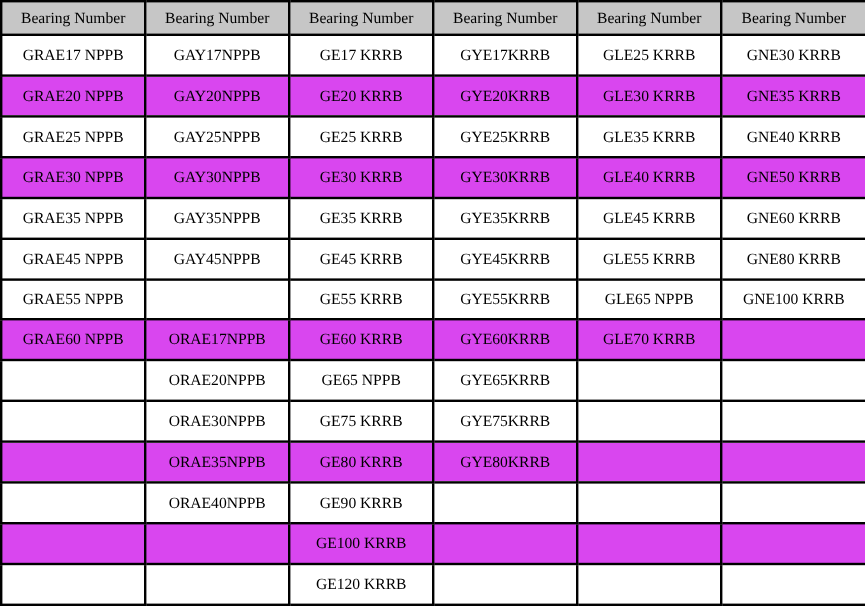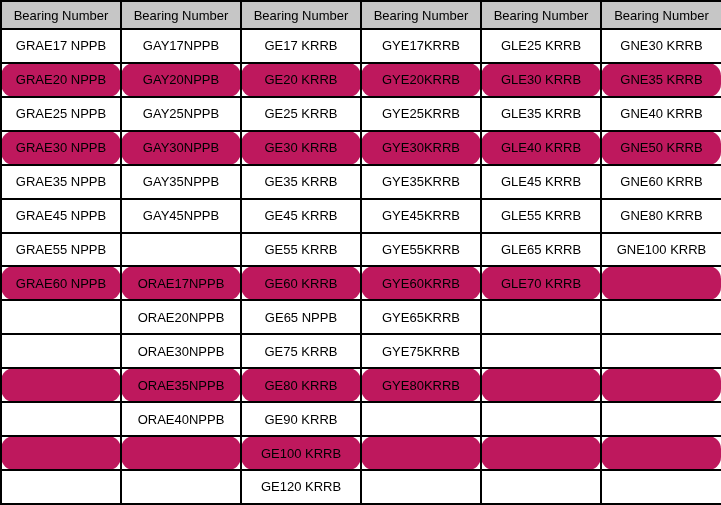--- a/index.html
+++ b/index.html
@@ -10,21 +10,21 @@
     width: 721px;
     height: 505px;
     background: #ffffff;
     overflow: hidden;
   }
   table.bearing-table {
     border-collapse: collapse;
     table-layout: fixed;
     width: 721px;
     height: 505px;
-    font-family: Liberation Sans, sans-serif;
+    font-family: Liberation Serif, serif;
     font-size: 13px;
     color: #000000;
     background: #ffffff;
   }
   table.bearing-table th,
   table.bearing-table td {
     border: 2px solid #000000;
     text-align: center;
     vertical-align: middle;
     padding: 0 2px;
@@ -34,22 +34,21 @@
     height: 26px;
   }
   table.bearing-table th:last-child,
   table.bearing-table td:last-child {
     border-right: none;
   }
   table.bearing-table th {
     background: #c6c6c6;
   }
   table.bearing-table tbody tr.alt td {
-    background: #be185d;
-    border-radius: 13px;
+    background: #d946ef;
   }
   table.bearing-table tbody tr.plain td {
     background: #ffffff;
     margin-left: 31px;
   }
 </style>
 </head>
 <body>
 
 <table class="bearing-table">
@@ -110,21 +109,21 @@
         <td>GE45 KRRB</td>
         <td>GYE45KRRB</td>
         <td>GLE55 KRRB</td>
         <td>GNE80 KRRB</td>
       </tr>
       <tr class="plain">
         <td>GRAE55 NPPB</td>
         <td></td>
         <td>GE55 KRRB</td>
         <td>GYE55KRRB</td>
-        <td>GLE65 KRRB</td>
+        <td>GLE65 NPPB</td>
         <td>GNE100 KRRB</td>
       </tr>
       <tr class="alt">
         <td>GRAE60 NPPB</td>
         <td>ORAE17NPPB</td>
         <td>GE60 KRRB</td>
         <td>GYE60KRRB</td>
         <td>GLE70 KRRB</td>
         <td></td>
       </tr>

